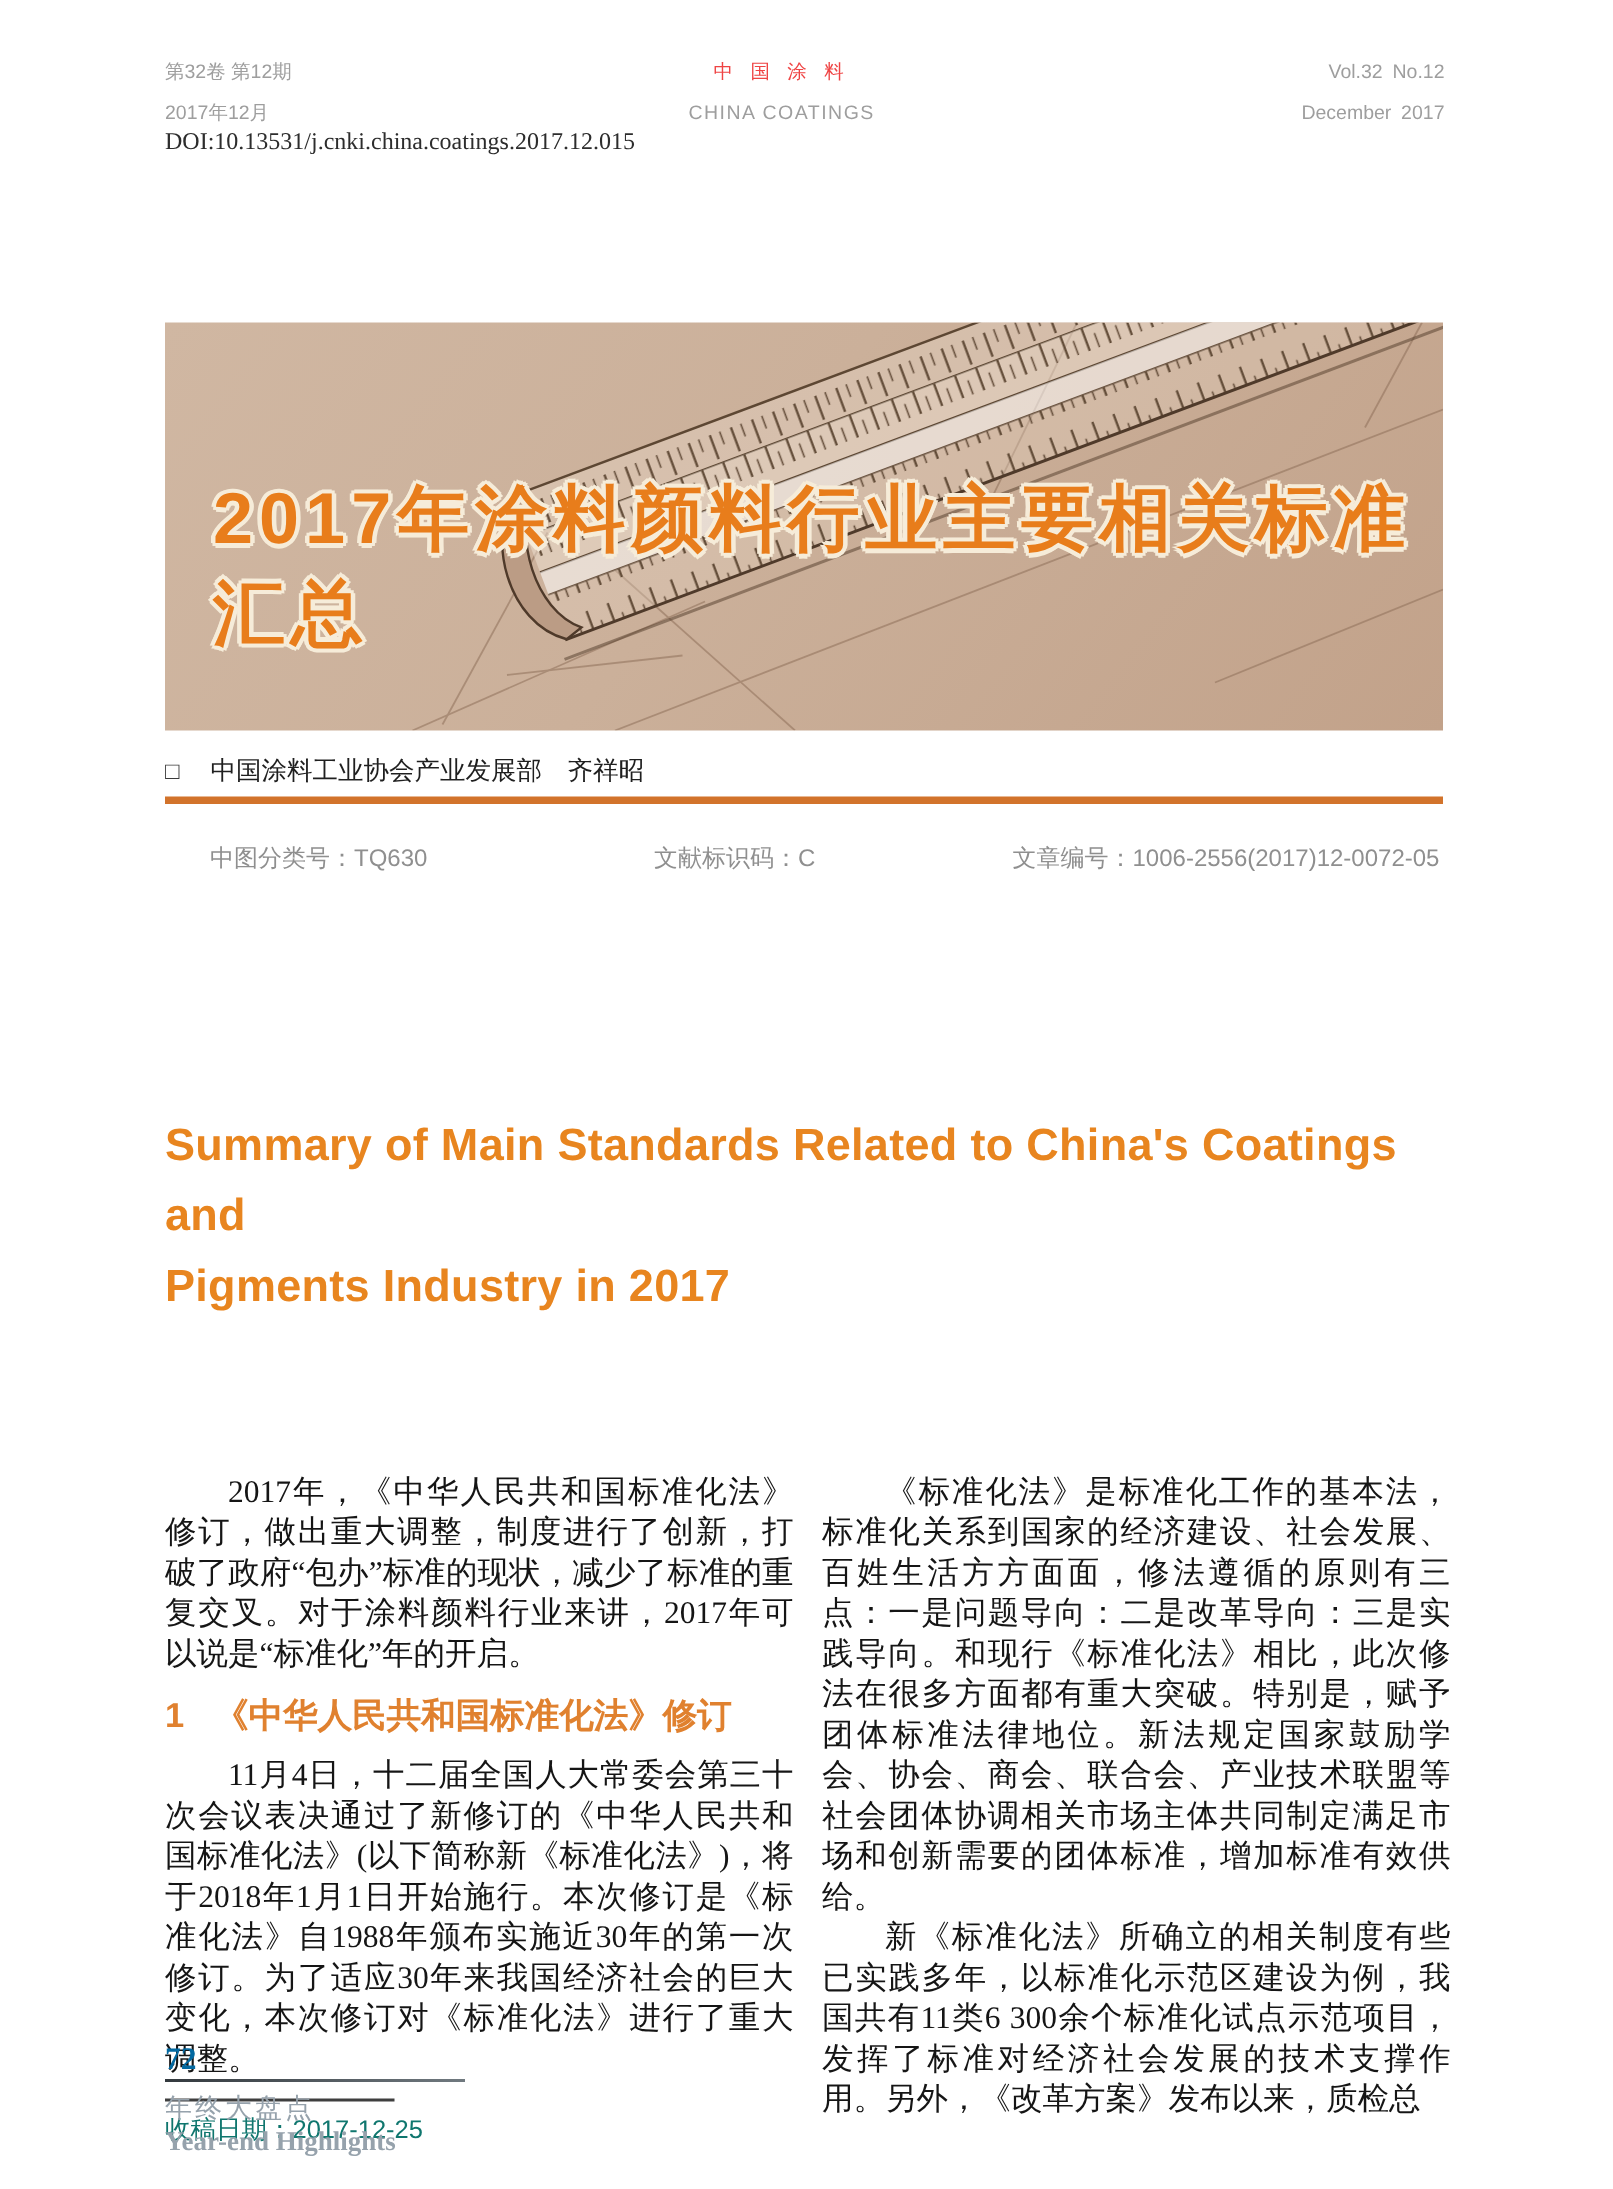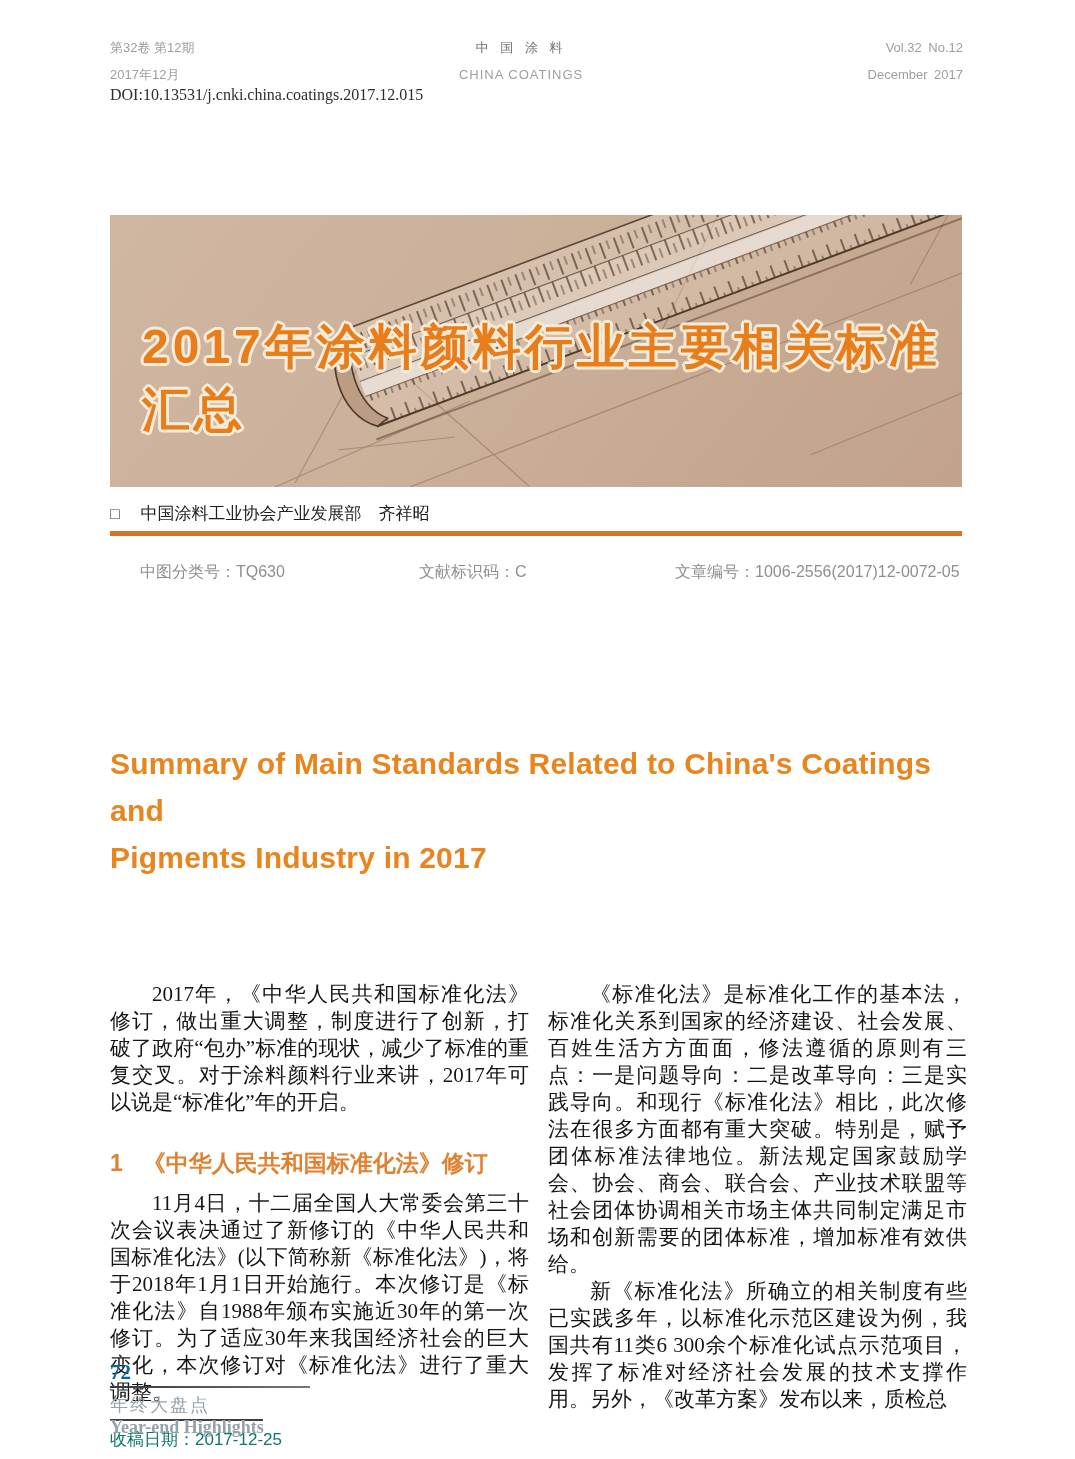--- a/index.html
+++ b/index.html
@@ -4,54 +4,54 @@
 <style>
   html,body{margin:0;padding:0;background:#ffffff;}
   .page{position:relative;width:1075px;height:1459px;background:#ffffff;overflow:hidden;
         font-family:"Liberation Sans",sans-serif;}
 
   
   .hdr{position:absolute;left:110px;top:34px;width:853px;display:flex;
        justify-content:space-between;color:#9e9e9e;font-size:13px;line-height:27px;}
   .hdr-center{text-align:center;}
   .hdr-right{text-align:right;margin-left:20px;}
-  .cn-journal{letter-spacing:4px;color:#737373;}
+  .cn-journal{letter-spacing:4px;color:#ef4444;}
   .en-journal{letter-spacing:1px;}
   .doi{position:absolute;left:110px;top:86px;font-family:"Liberation Serif",serif;
        font-size:16px;color:#2d2d2d;}
 
   
   .banner{position:absolute;left:110px;top:215px;width:852px;height:272px;overflow:hidden;
           background:linear-gradient(128deg,#d0b7a2 0%,#cbb09a 45%,#c2a28a 100%);}
   .banner svg{position:absolute;left:0;top:0;}
   .banner-title{position:absolute;left:32px;top:100px;color:#e87d1b;font-weight:700;
         font-size:48px;line-height:63px;letter-spacing:4px;white-space:nowrap;
         text-shadow:-3px 0 0 #f6ecd9,3px 0 0 #f6ecd9,0 -3px 0 #f6ecd9,0 3px 0 #f6ecd9,
                     -2px -2px 0 #f6ecd9,2px -2px 0 #f6ecd9,-2px 2px 0 #f6ecd9,2px 2px 0 #f6ecd9;}
 
   
   .byline{position:absolute;left:110px;top:502px;font-size:17px;color:#1f1f1f;}
   .byline .sq{margin-right:16px;color:#3a3a3a;font-size:16px;}
   .orange-rule{position:absolute;left:110px;top:531px;width:852px;height:5px;background:#d2732b;}
   .meta{position:absolute;left:110px;top:562px;width:853px;height:24px;
         color:#8f8f8f;font-size:16px;}
   .meta span{position:absolute;white-space:nowrap;}
-  .m1{left:30px;} .m2{left:309px;} .m3{left:565px;}
+  .m1{left:30px;} .m2{left:326px;} .m3{left:565px;}
 
   
   .en-title{position:absolute;left:110px;top:740px;width:860px;font-weight:700;
             font-size:30px;line-height:47px;color:#e8851f;letter-spacing:0.2px;}
   .en-auth{position:absolute;left:110px;top:839px;font-size:17px;color:#9e9e9e;}
 
   
   .cols{position:absolute;left:110px;top:981px;width:857px;display:flex;gap:19px;}
   .col{width:419px;font-family:"Liberation Serif","DejaVu Serif",serif;
        font-size:21px;line-height:27px;color:#151515;text-align:justify;}
   .col p{margin:0;text-indent:2em;}
-  .sec{margin:32px 0 12px 0;color:#e0812f;font-size:23px;font-weight:700;line-height:30px;
+  .sec{margin:12px 0 12px 0;color:#e0812f;font-size:23px;font-weight:700;line-height:30px;
        font-family:"Liberation Sans",sans-serif;text-indent:0;}
   .sec-num{margin-right:20px;}
   .footnote{position:relative;margin-top:13px;padding-top:7px;text-indent:0;
             font-family:"Liberation Sans",sans-serif;font-size:17px;color:#0f766e;}
   .footnote::before{content:"";position:absolute;left:0;top:0;width:153px;
                     border-top:2px solid #3f3f3f;}
 
   
   .footer{position:absolute;left:110px;top:1360px;}
   .pageno{font-family:"Liberation Serif",serif;font-size:21px;font-weight:700;color:#0369a1;}

